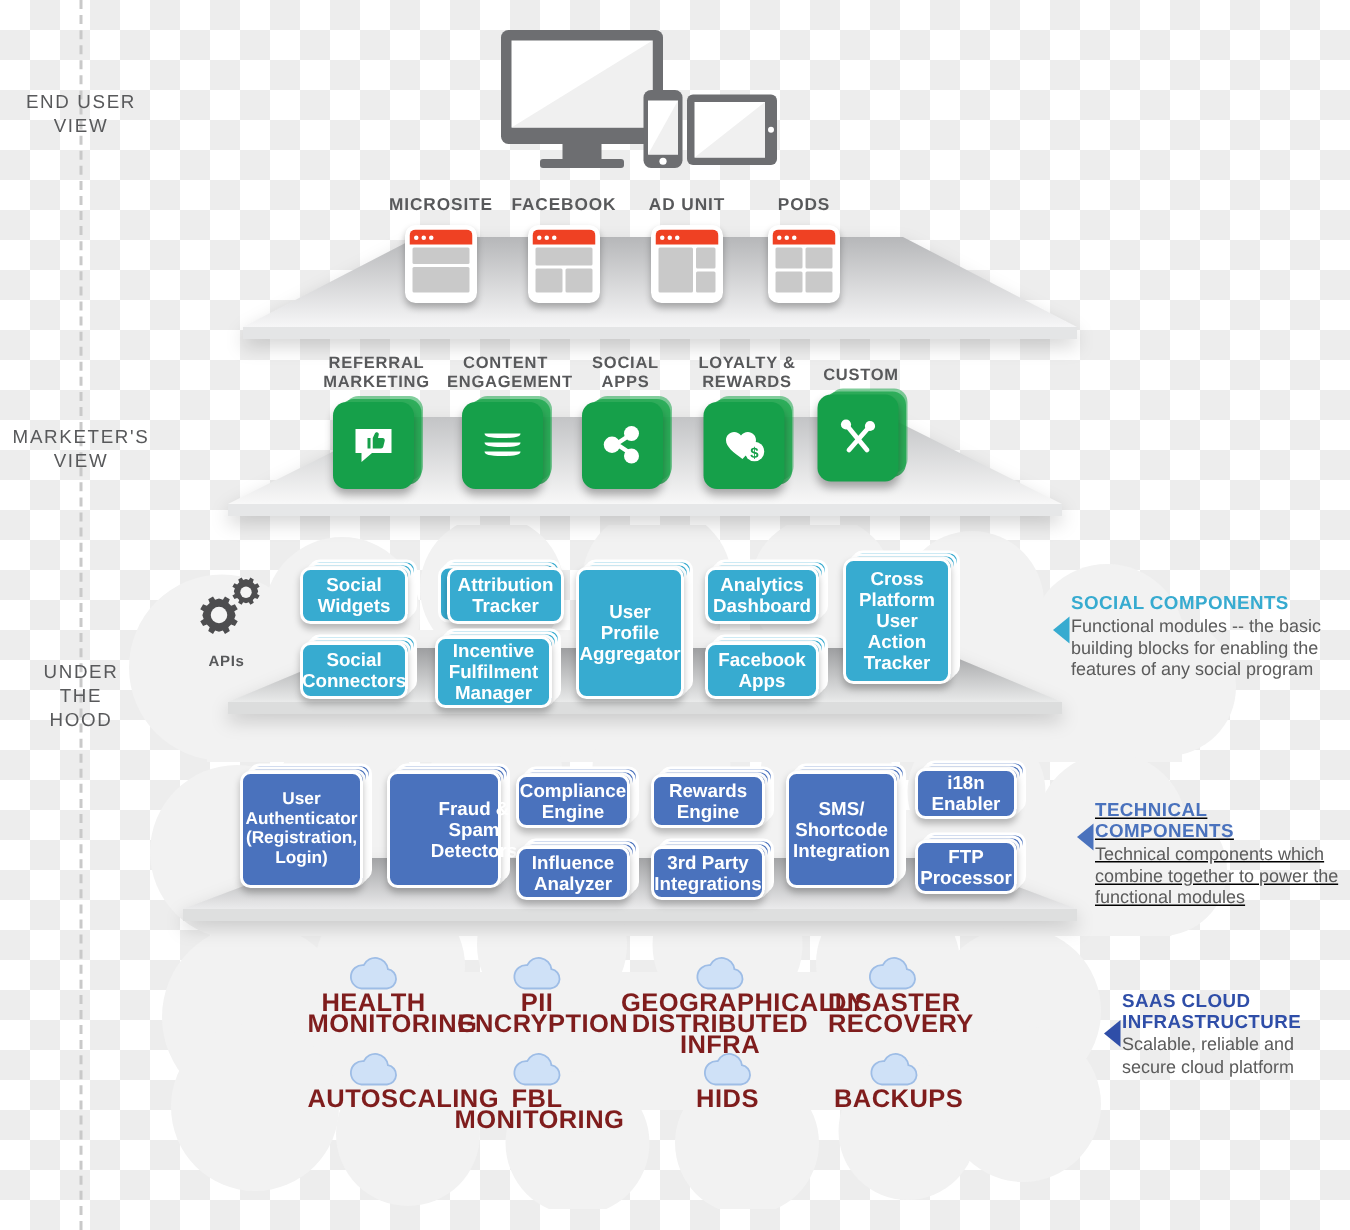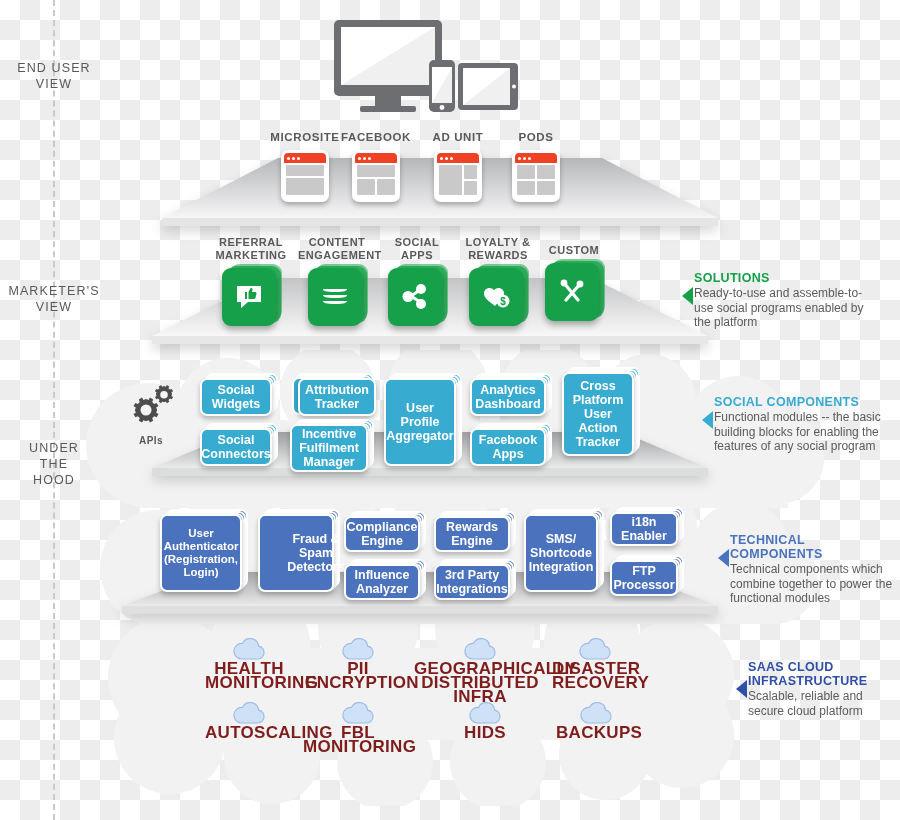--- a/index.html
+++ b/index.html
@@ -249,21 +249,21 @@
         <circle cx="112" cy="89.5" r="2.4" fill="#ffffff"></circle>
 
         <rect x="128" y="45" width="60" height="47" rx="4"></rect>
         <rect x="133" y="50" width="47" height="37" fill="#ffffff"></rect>
         <polygon points="133,87 180,50 180,87" fill="#f0f0f0"></polygon>
         <circle cx="184" cy="68.5" r="2" fill="#ffffff"></circle>
       </g>
     </svg>
   </div>
 
-  <div class="abs" style="left:258px;top:131px;width:72px;z-index:2;margin-left:11px;">
+  <div class="abs" style="left:258px;top:131px;width:72px;z-index:2;">
     <div class="cap">MICROSITE</div>
     <div class="browser" style="margin:6px auto 0;">
       <div class="bar">
           <div class="dot"></div>
           <div class="dot"></div>
           <div class="dot"></div>
         </div>
       <div class="body layout-a">
           <div class="cell"></div>
           <div class="cell"></div>
@@ -632,33 +632,28 @@
     <div class="cloudico" style="margin:0 auto;width:34px;">
       <svg width="34" height="26" viewBox="0 0 34 26">
           <path d="M9 25h17a6.5 6.5 0 0 0 .6-12.9A8.5 8.5 0 0 0 10.5 9.4 6.6 6.6 0 0 0 9 25z" fill="#cfe1f7" stroke="#9ebde6" stroke-width="1.2"></path>
         </svg>
     </div>
     <div class="cloud-cap" style="margin-top:2px;">
       <div>BACKUPS</div>
     </div>
   </div>
 
-  <div class="abs ann" style="left:694px;top:271px;z-index:4;">
-    <div class="tri" style="border-right-color:#16a04a;"></div>
-    <h4 style="color:#16a04a;">SOLUTIONS</h4>
-    <p>Ready-to-use and assemble-to-use social programs enabled by the platform</p>
-  </div>
 
   <div class="abs ann" style="left:714px;top:395px;z-index:4;">
     <div class="tri" style="border-right-color:#37abd0;"></div>
     <h4 style="color:#37abd0;">SOCIAL COMPONENTS</h4>
     <p>Functional modules -- the basic building blocks for enabling the features of any social program</p>
   </div>
 
-  <div class="abs ann" style="left:730px;top:533px;width:166px;z-index:4;">
+  <div class="abs ann" style="left:730px;top:533px;width:166px;z-index:4;text-decoration:underline;">
     <div class="tri" style="border-right-color:#4a72bd;"></div>
     <h4 style="color:#4a72bd;">TECHNICAL COMPONENTS</h4>
     <p>Technical components which combine together to power the functional modules</p>
   </div>
 
   <div class="abs ann" style="left:748px;top:660px;width:150px;z-index:4;">
     <div class="tri" style="border-right-color:#2f4ea8;top:20px;"></div>
     <h4 style="color:#2f4ea8;">SAAS CLOUD INFRASTRUCTURE</h4>
     <p>Scalable, reliable and secure cloud platform</p>
   </div>

